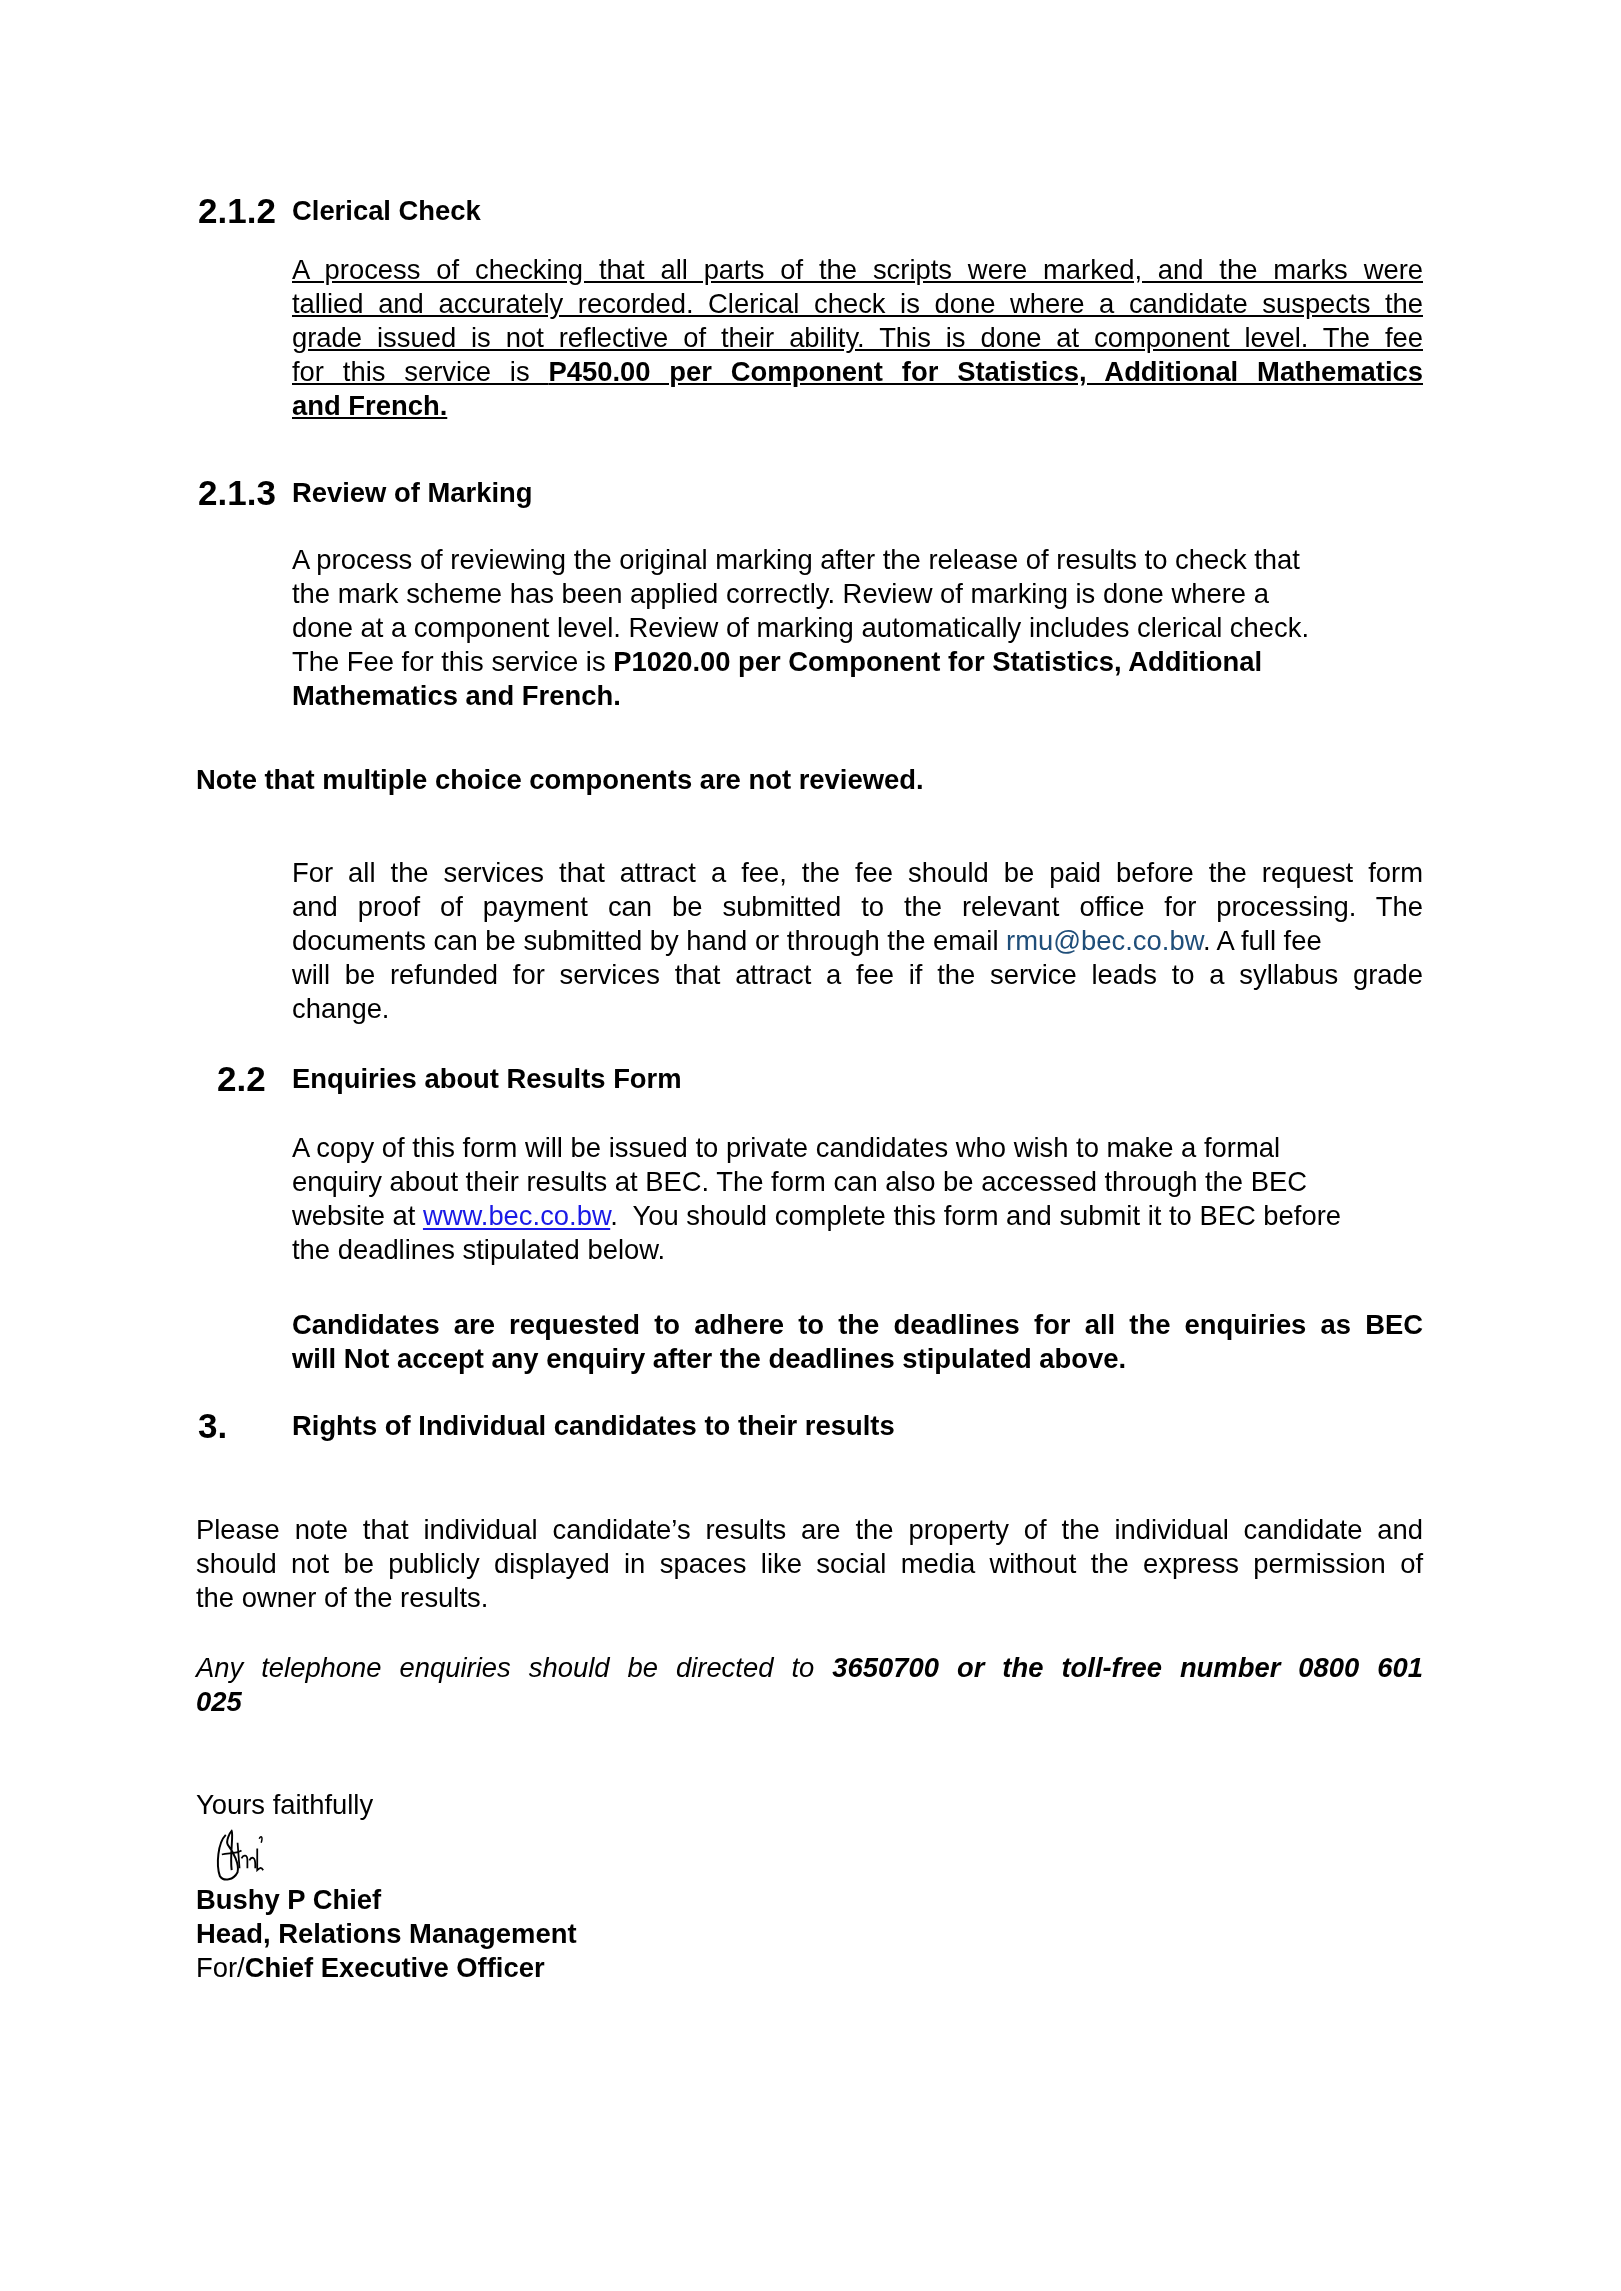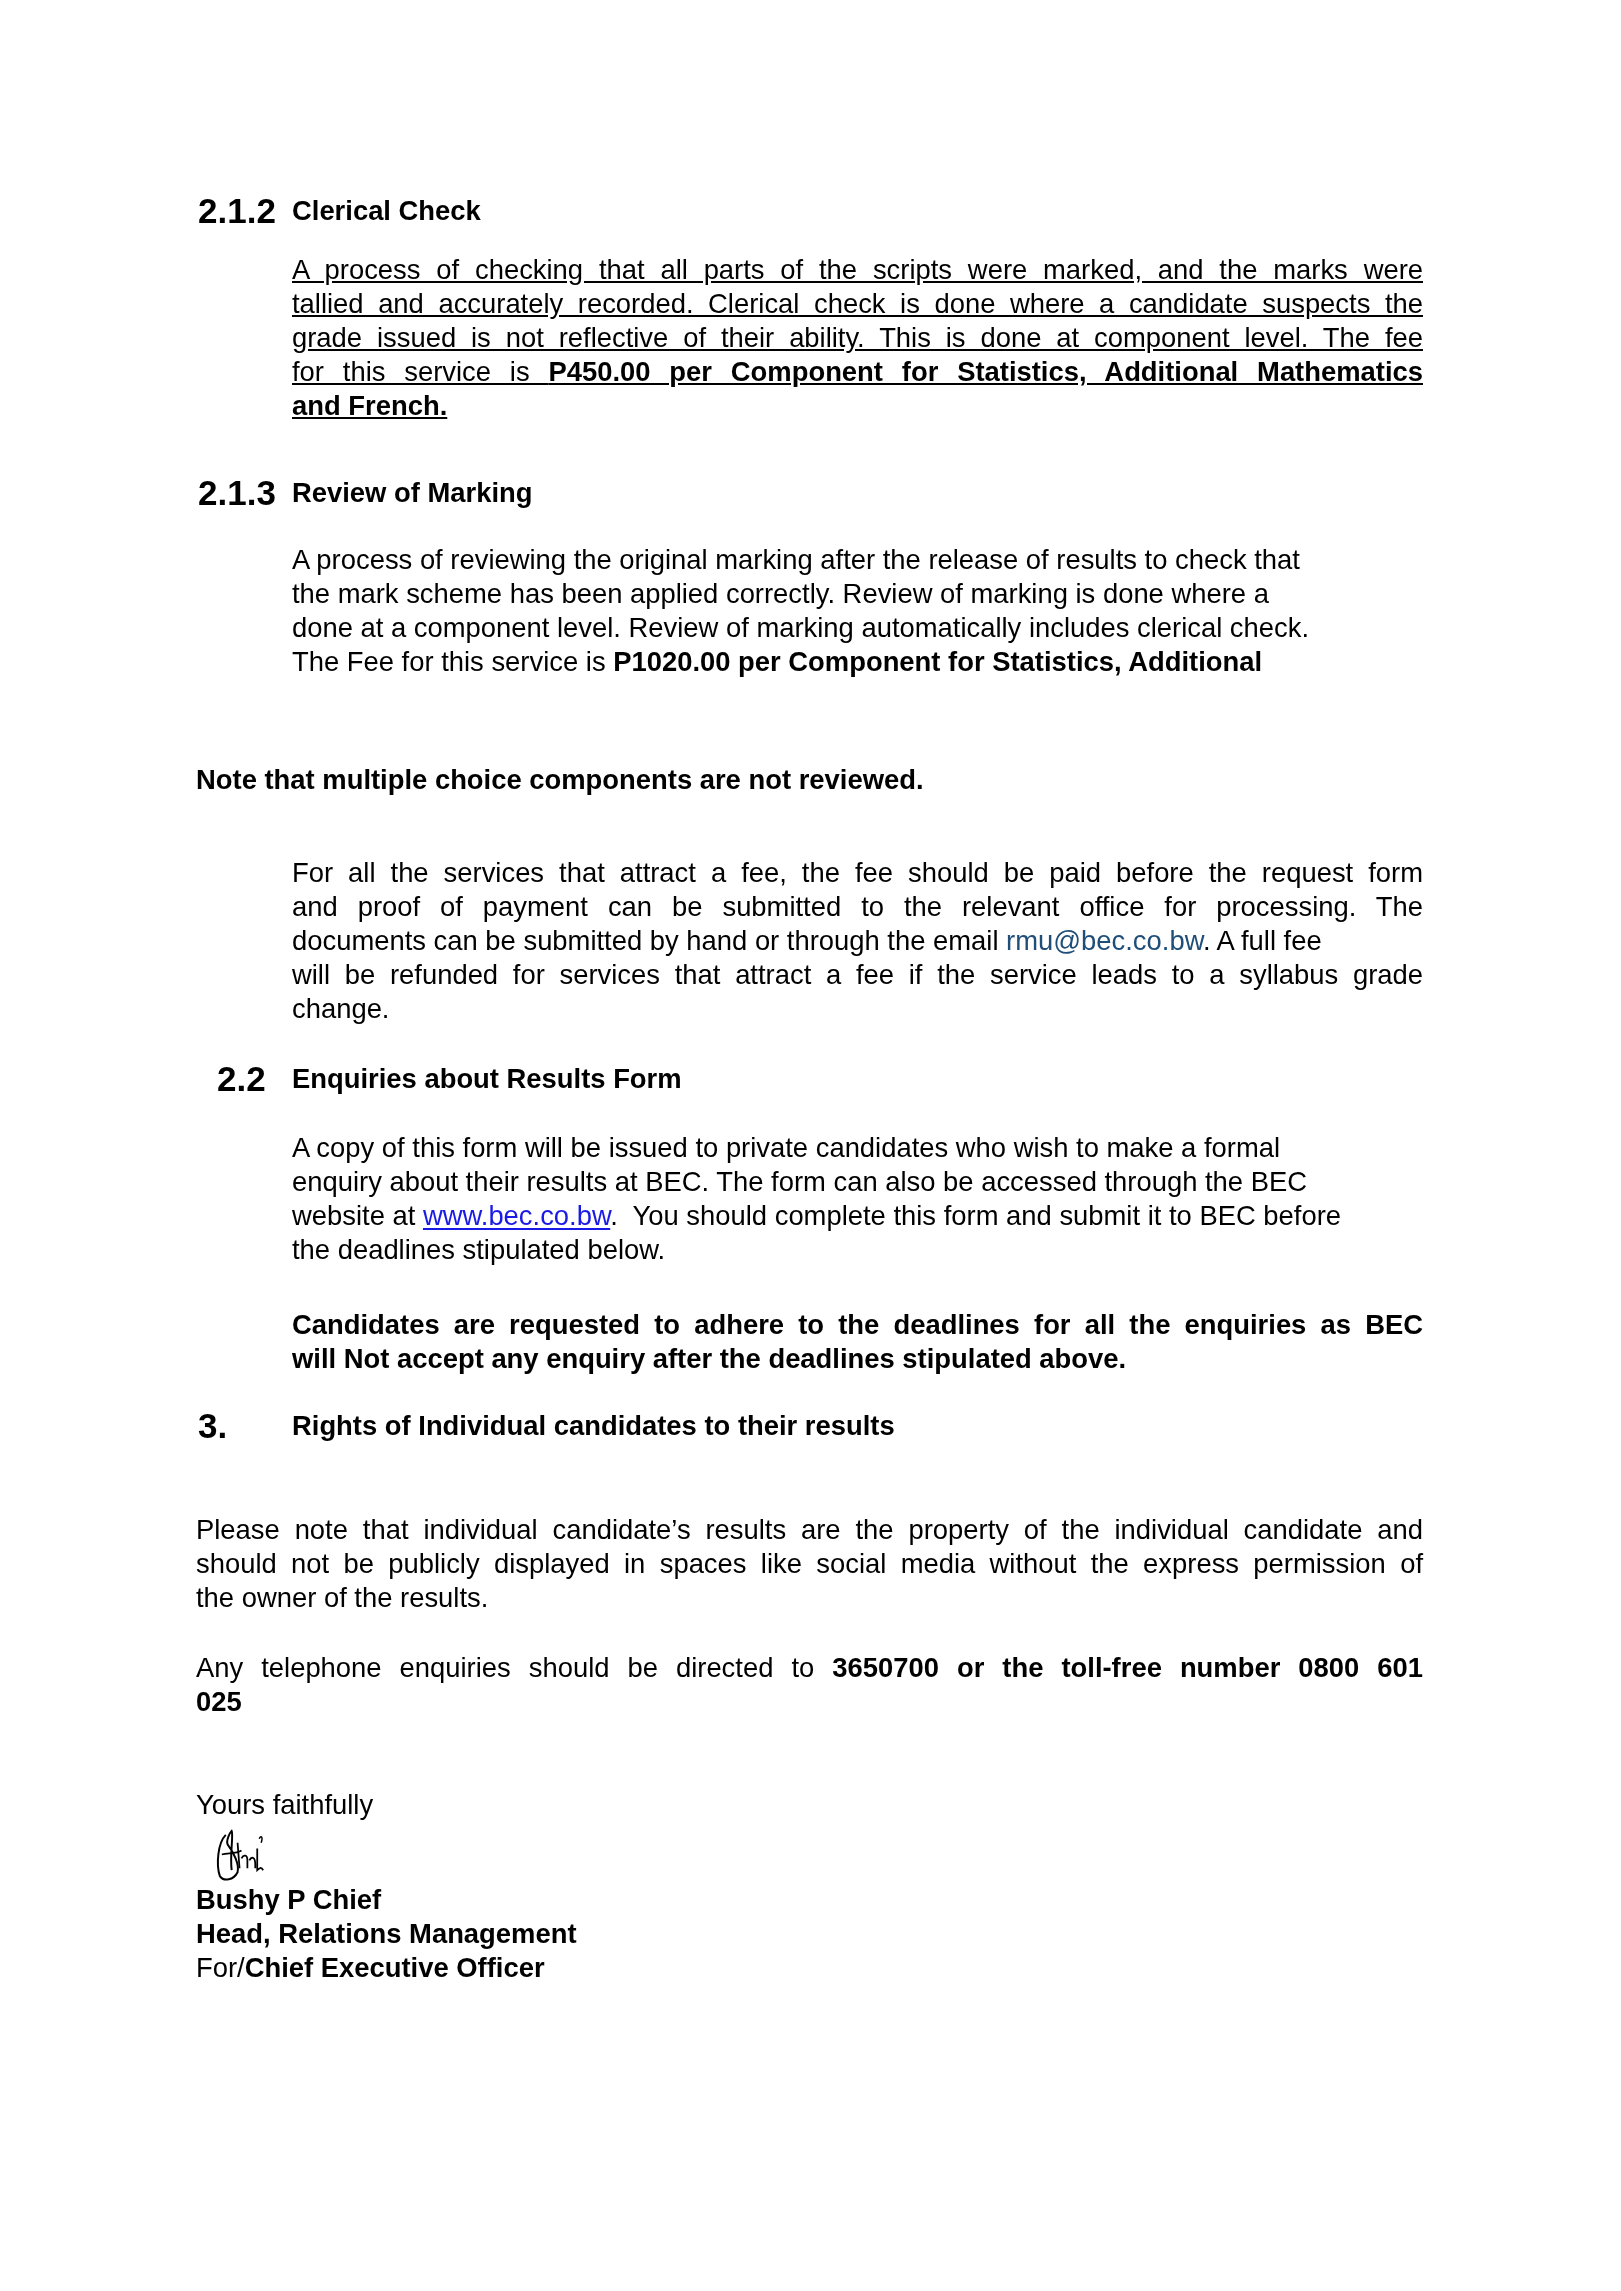--- a/index.html
+++ b/index.html
@@ -30,20 +30,21 @@
   <span class="ln b">and French.</span>
 </div>
 
 <div class="num" style="left:198px; top:476px;">2.1.3</div>
 <div class="blk col ttl" style="top:476px;">Review of Marking</div>
 <div class="blk col" style="top:543px;">
   <span class="ln">A process of reviewing the original marking after the release of results to check that</span>
   <span class="ln">the mark scheme has been applied correctly. Review of marking is done where a</span>
   <span class="ln">done at a component level. Review of marking automatically includes clerical check.</span>
   <span class="ln"><span>The Fee for this service is </span><span class="b">P1020.00 per Component for Statistics, Additional</span></span>
+  <span class="ln b">Mathematics and French.</span>
 </div>
 
 <div class="blk full b" style="top:763px;">Note that multiple choice components are not reviewed.</div>
 
 <div class="blk col" style="top:856px;">
   <span class="ln j">For all the services that attract a fee, the fee should be paid before the request form</span>
   <span class="ln j">and proof of payment can be submitted to the relevant office for processing. The</span>
   <span class="ln"><span>documents can be submitted by hand or through the email </span><span class="email">rmu@bec.co.bw</span><span>. A full fee</span></span>
   <span class="ln j">will be refunded for services that attract a fee if the service leads to a syllabus grade</span>
   <span class="ln">change.</span>
@@ -62,21 +63,21 @@
   <span class="ln">will Not accept any enquiry after the deadlines stipulated above.</span>
 </div>
 
 <div class="num" style="left:198px; top:1409px;">3.</div>
 <div class="blk col ttl" style="top:1409px;">Rights of Individual candidates to their results</div>
 <div class="blk full" style="top:1513px;">
   <span class="ln j">Please note that individual candidate’s results are the property of the individual candidate and</span>
   <span class="ln j">should not be publicly displayed in spaces like social media without the express permission of</span>
   <span class="ln">the owner of the results.</span>
 </div>
-<div class="blk full" style="top:1651px;">
+<div class="blk full" style="top:1651px;font-style:italic;">
   <span class="ln j"><span>Any telephone enquiries should be directed to </span><span class="b">3650700 or the toll-free number 0800 601</span></span>
   <span class="ln b">025</span>
 </div>
 
 <div class="blk full" style="top:1788px;">Yours faithfully</div>
 <div class="sig">
   <svg width="59" height="59" viewBox="0 0 60 60">
     <path d="M14 10 C6 18, 4 40, 8 52 C12 58, 22 56, 26 48 C28 40, 22 28, 16 20 C14 16, 18 8, 20 6 C22 10, 18 30, 20 46" fill="none" stroke="#000" stroke-width="2"></path>
     <path d="M10 30 C16 28, 24 30, 30 26 M26 18 L28 44 M30 34 C32 30, 36 30, 36 36 L36 44 M38 36 C40 32, 44 32, 44 40 L44 44 M46 24 L46 46 C48 44, 50 42, 52 46" fill="none" stroke="#000" stroke-width="1.8"></path>
     <path d="M48 14 C50 10, 52 12, 50 18" fill="none" stroke="#000" stroke-width="1.5"></path>

